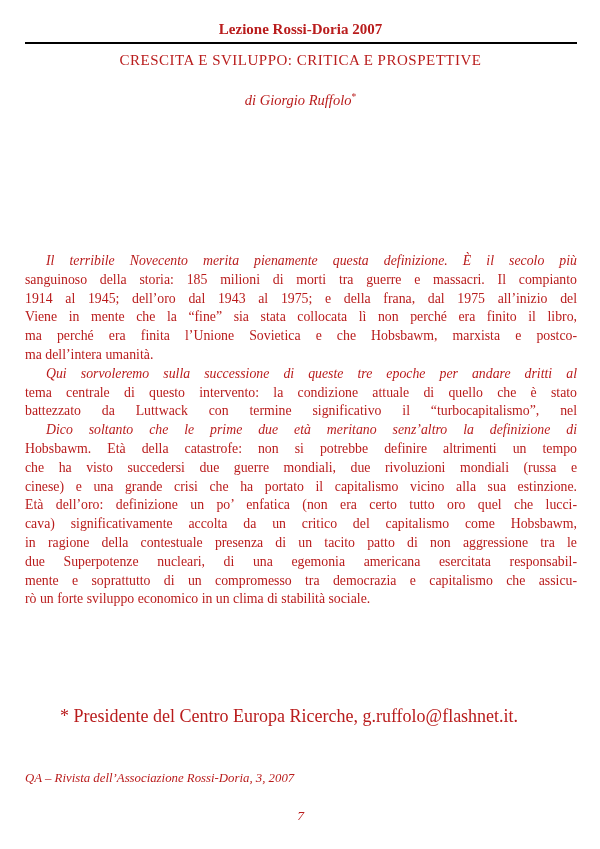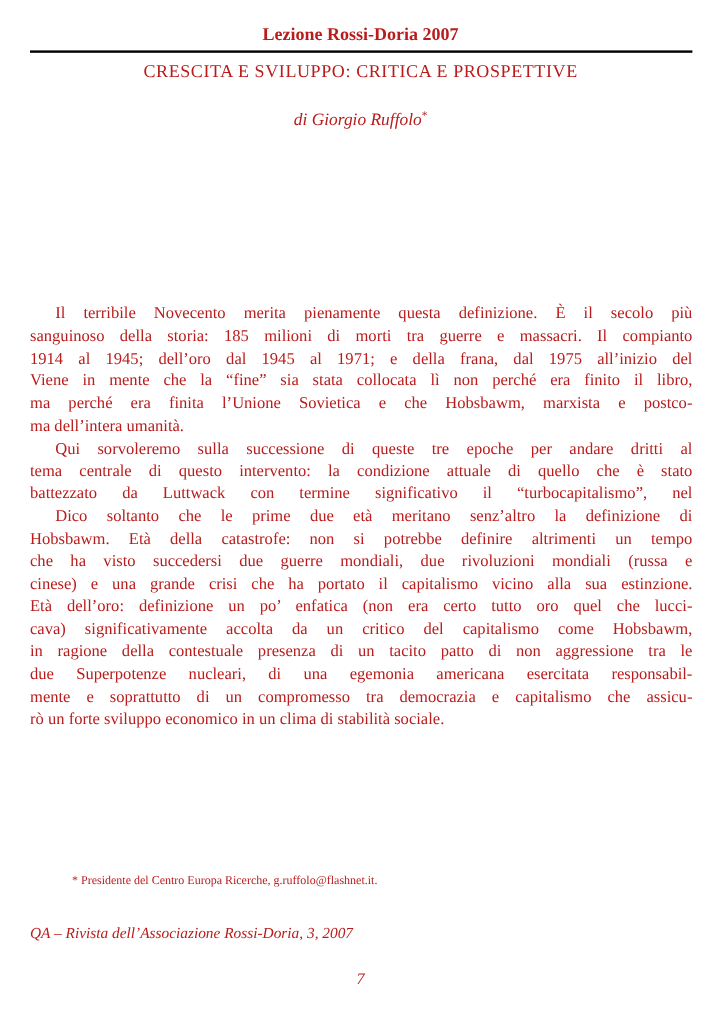--- a/index.html
+++ b/index.html
@@ -66,28 +66,28 @@
     width: 552px;
     font-size: 13.8px;
   }
   .body-line {
     text-align: justify;
     text-align-last: justify;
     line-height: 18.8px;
     height: 18.8px;
     overflow: hidden;
   }
-  .body-line.first { padding-left: 21px; }
+  .body-line.first { padding-left: 21px; font-style: italic; }
   .body-line.last  { text-align-last: left; }
   .footnote {
     position: absolute;
-    top: 727px;
+    top: 709px;
     left: 25px;
     width: 552px;
-    font-size: 10px;
+    font-size: 18px;
     line-height: 15px;
     text-indent: 35px;
   }
   .journal-citation {
     position: absolute;
     top: 771px;
     left: 25px;
     width: 552px;
     font-style: italic;
     font-size: 12.8px;
@@ -113,21 +113,21 @@
 
   <div class="head-rule"></div>
 
   <div class="article-title">CRESCITA E SVILUPPO: CRITICA E PROSPETTIVE</div>
 
   <div class="author-byline"><span>di Giorgio Ruffolo</span><sup>*</sup></div>
 
   <div class="body-text" id="body-text">
       <div class="body-line first">Il terribile Novecento merita pienamente questa definizione. È il secolo più</div>
       <div class="body-line">sanguinoso della storia: 185 milioni di morti tra guerre e massacri. Il compianto</div>
-      <div class="body-line">1914 al 1945; dell’oro dal 1945 al 1971; e della frana, dal 1975 all’inizio del</div>
+      <div class="body-line">1914 al 1945; dell’oro dal 1943 al 1975; e della frana, dal 1975 all’inizio del</div>
       <div class="body-line">Viene in mente che la “fine” sia stata collocata lì non perché era finito il libro,</div>
       <div class="body-line">ma perché era finita l’Unione Sovietica e che Hobsbawm, marxista e postco-</div>
       <div class="body-line last">ma dell’intera umanità.</div>
       <div class="body-line first">Qui sorvoleremo sulla successione di queste tre epoche per andare dritti al</div>
       <div class="body-line">tema centrale di questo intervento: la condizione attuale di quello che è stato</div>
       <div class="body-line">battezzato da Luttwack con termine significativo il “turbocapitalismo”, nel</div>
       <div class="body-line first">Dico soltanto che le prime due età meritano senz’altro la definizione di</div>
       <div class="body-line">Hobsbawm. Età della catastrofe: non si potrebbe definire altrimenti un tempo</div>
       <div class="body-line">che ha visto succedersi due guerre mondiali, due rivoluzioni mondiali (russa e</div>
       <div class="body-line">cinese) e una grande crisi che ha portato il capitalismo vicino alla sua estinzione.</div>

